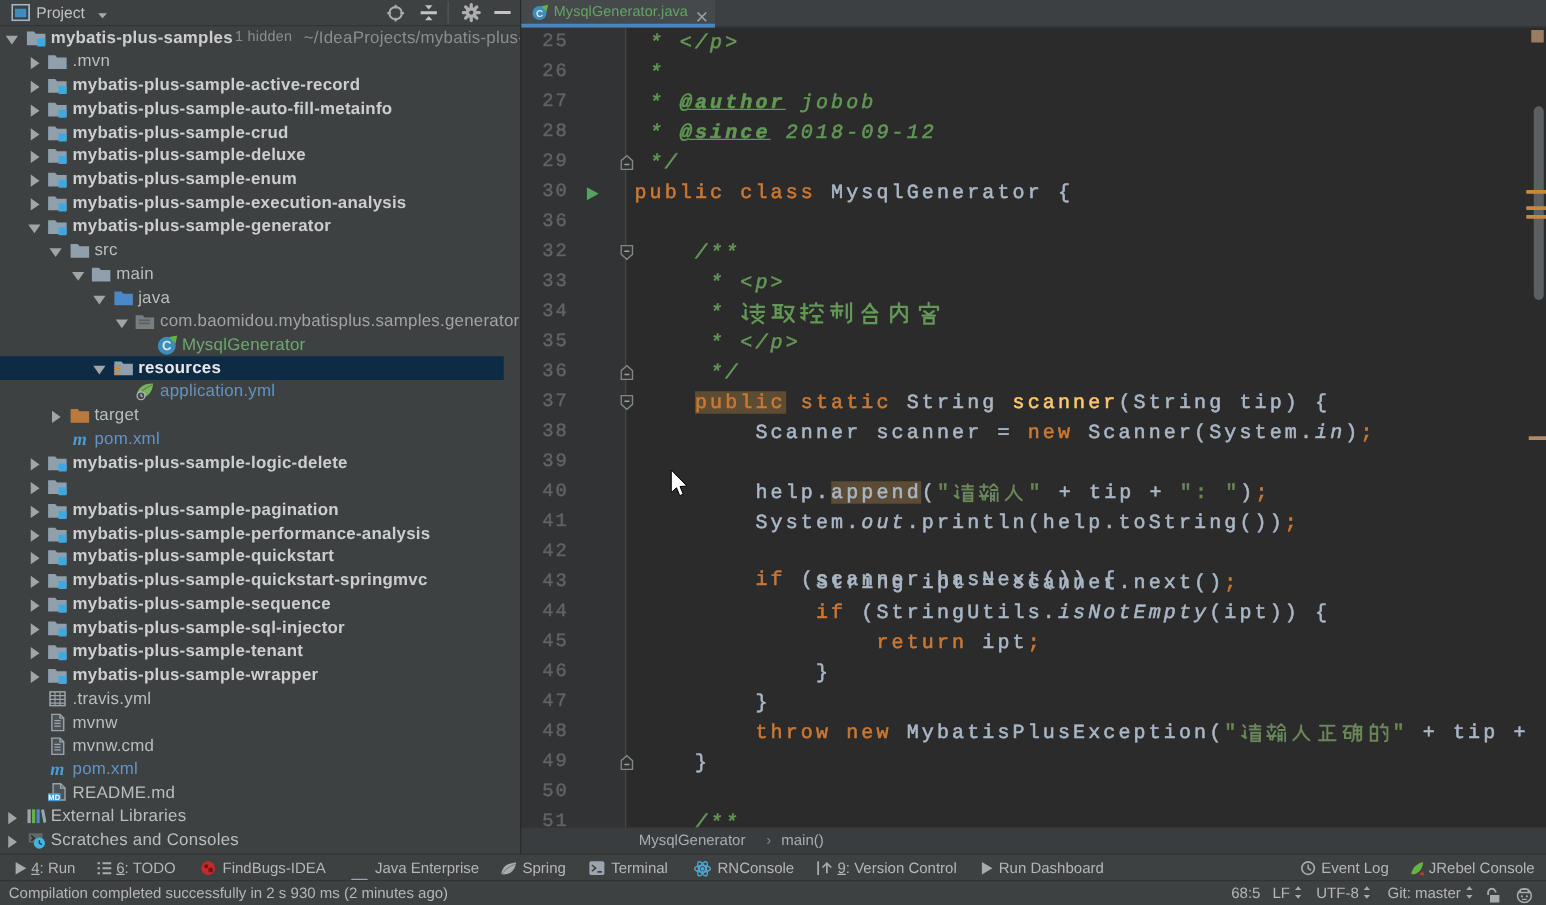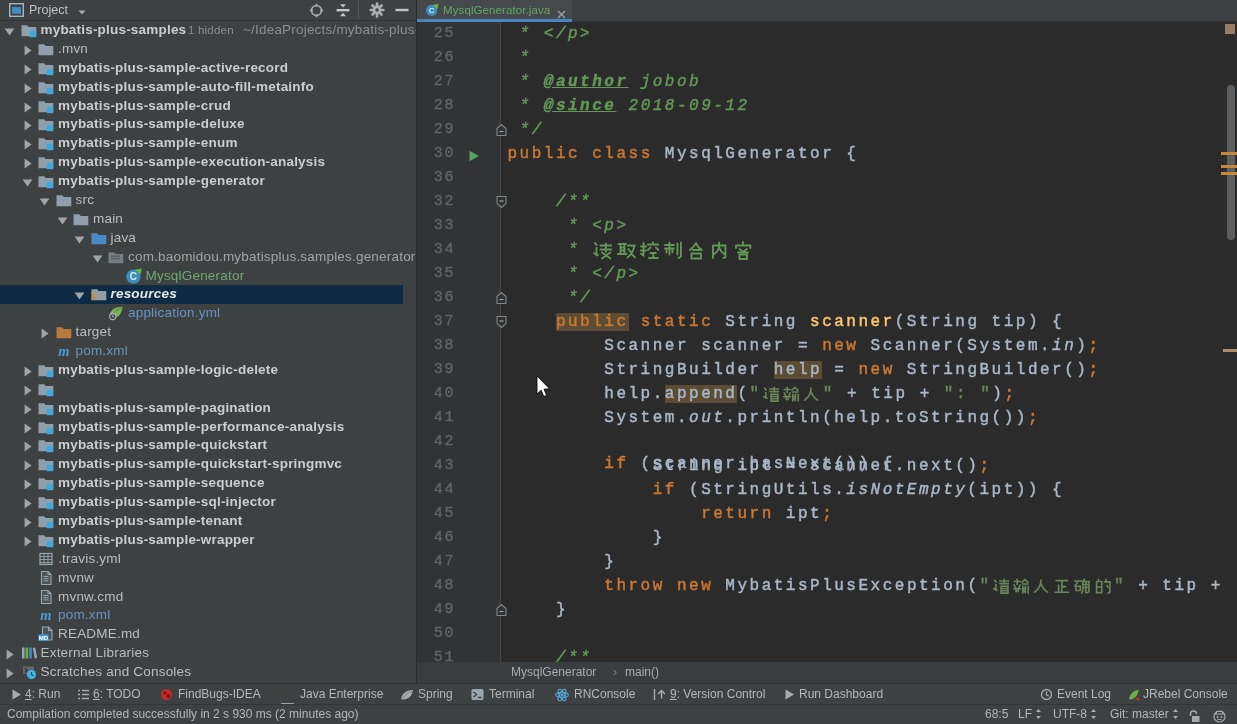--- a/index.html
+++ b/index.html
@@ -200,21 +200,21 @@
         <span class="tt" style="left:128.0px;color:#a3a3a3;">com.baomidou.mybatisplus.samples.generator</span>
       </div>
 <div class="trow" style="top:266.52px;">
         <span class="ti" style="left:125.5px;"><svg width="16" height="16" viewBox="0 0 16 16" style="">
             <circle cx="7.4" cy="8.6" r="7.2" fill="#3C8CBC"></circle>
             <path d="M9.2 1.6 L15.8 0.4 L14.4 7 Z" fill="#62B543"></path>
             <text x="7.4" y="12.4" font-size="10.5" font-family="Liberation Sans" font-weight="bold" fill="#D8E6EE" text-anchor="middle">C</text>
           </svg></span>
         <span class="tt" style="left:145.5px;color:#6FA870;">MysqlGenerator</span>
       </div>
-<div class="trow selrow" style="top:285.40px;font-style:italic;">
+<div class="trow selrow" style="top:285.40px;">
         <span class="ta" style="left:74.0px;"><svg width="11" height="11" viewBox="0 0 11 11">
             <path d="M0.6 2.6 L10.4 2.6 L5.5 9.6 Z" fill="#A2A5A7"></path>
           </svg></span>
         <span class="ti" style="left:90.5px;"><svg width="16" height="16" viewBox="0 0 16 16" style="">
             <path d="M0.5 4.0 l0 10.2 14.8 0 0 -9.2 -7.6 0 -1.6 -1.8 -5.6 0 z" fill="#8FA0AC"></path>
             <rect x="0.2" y="6.0" width="5.2" height="1.3" fill="#C98A3C"></rect>
             <rect x="0.2" y="8.2" width="5.2" height="1.3" fill="#C98A3C"></rect>
             <rect x="0.2" y="10.4" width="5.2" height="1.3" fill="#C98A3C"></rect>
             <rect x="0.2" y="12.6" width="5.2" height="1.3" fill="#C98A3C"></rect>
           </svg></span>
@@ -468,21 +468,20 @@
             </svg></span></div>
 <div class="gl" style="top:262px;">35</div>
 <div class="cl" style="top:262px;"><span class="cm">     * &lt;/p&gt;</span></div>
 <div class="gl" style="top:286px;">36</div>
 <div class="cl" style="top:286px;"><span class="cm">     */</span></div>
 <div class="gl" style="top:310px;">37</div>
 <div class="cl" style="top:310px;">    <span class="hl "><span class="kw">public</span></span> <span class="kw">static</span> String <span class="yl">scanner</span>(String tip) {</div>
 <div class="gl" style="top:334px;">38</div>
 <div class="cl" style="top:334px;">        Scanner scanner = <span class="kw">new</span> Scanner(System.<span class="it">in</span>)<span class="kw">;</span></div>
 <div class="gl" style="top:358px;">39</div>
-<div class="cl" style="top:358px;">        StringBuilder <span class="hl ">help</span> = <span class="kw">new</span> StringBuilder()<span class="kw">;</span></div>
 <div class="gl" style="top:382px;">40</div>
 <div class="cl" style="top:382px;">        help.<span class="hl ">append</span>(<span class="st">"</span><span class="cjks"><svg width="20.2" height="19" viewBox="0 0 20.2 19">
               <g stroke="#6A8759" stroke-width="1.85" fill="none" stroke-linecap="round">
                 <path d="M3 2.5 l1.8 2 M4.5 7.5 v6.5 l-2.5 -1.8 M4.5 14 h1.3"></path>
                 <path d="M9 3.5 h10.5 M9 6.5 h10.5 M14.2 1.5 v5 M10.5 9.5 h8 v8 h-8 z M10.5 12.2 h8 M10.5 14.8 h8"></path>
               </g>
             </svg></span><span class="cjks"><svg width="20.2" height="19" viewBox="0 0 20.2 19">
               <g stroke="#6A8759" stroke-width="1.85" fill="none" stroke-linecap="round">
                 <path d="M2.5 4 h7 M6 1.5 v6 M2.5 8 c1.5 2 2.5 4.5 2.5 8 M9.5 8 c-1.5 2 -2.5 4.5 -2.5 8 M2 12.5 h8"></path>
                 <path d="M15 1.5 l-3.5 3.5 M15 1.5 l3.5 3.5 M12.5 7 h6 M12.5 9.5 v8 M15.5 9.5 v7.5 M18.8 9.5 v8 M12.5 12.5 h3 M12.5 15.5 h3"></path>

